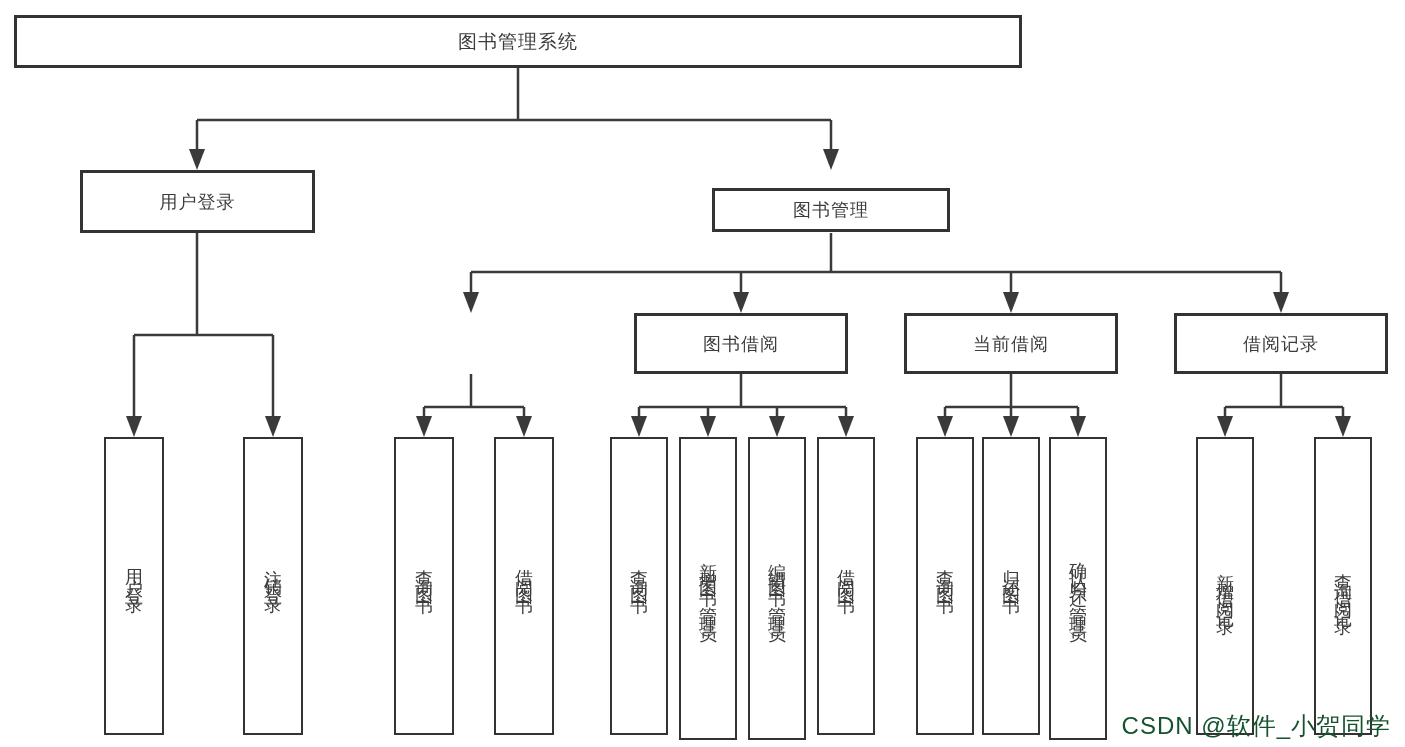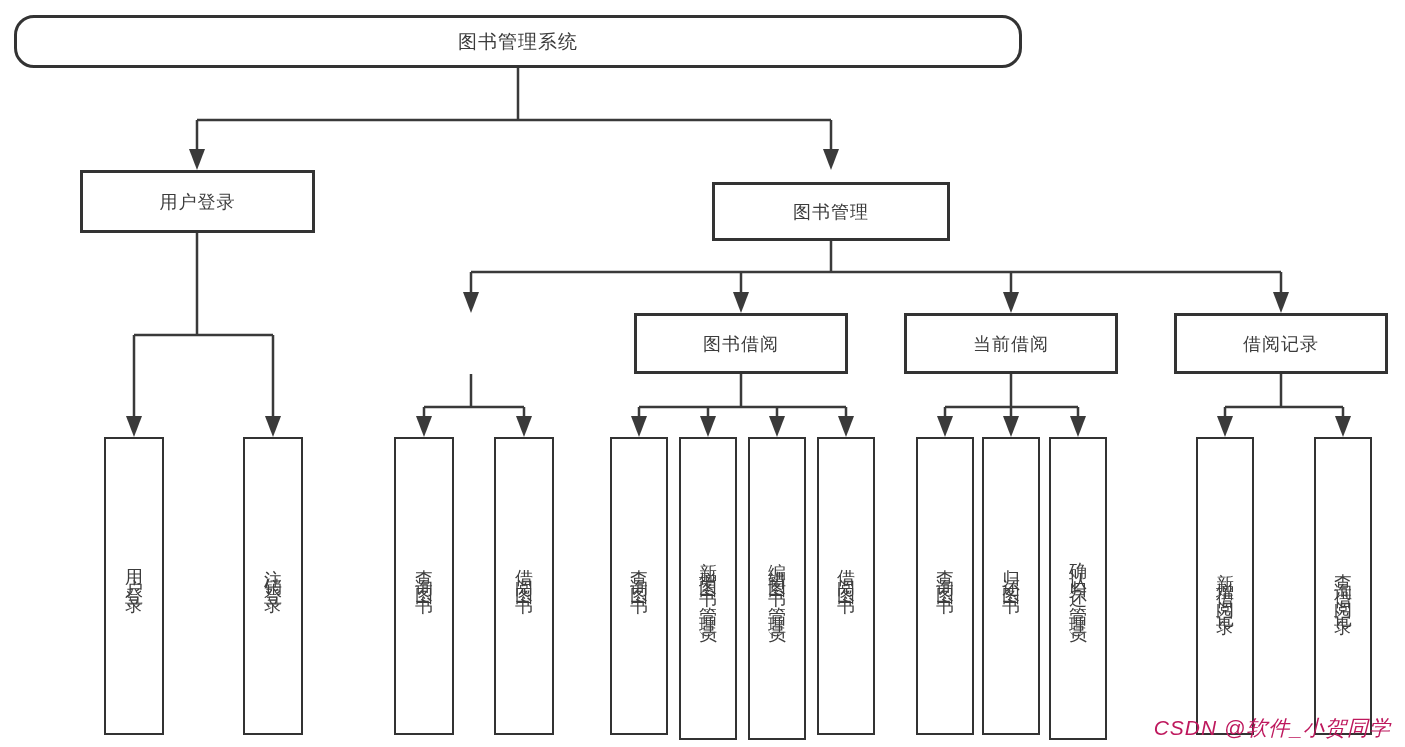--- a/index.html
+++ b/index.html
@@ -30,45 +30,43 @@
     display: flex;
     align-items: center;
     justify-content: center;
     color: #3c3c3c;
     font-size: 18px;
     letter-spacing: 1px;
     z-index: 2;
   }
   .node.root {
     font-size: 19px;
-    border-radius: 20px;
   }
   .leaf {
     border-width: 2.5px;
   }
   .leaf span {
     writing-mode: vertical-rl;
     text-orientation: mixed;
     letter-spacing: 9px;
     line-height: 1;
     font-size: 18px;
     white-space: nowrap;
   }
   .leaf.short {
     padding-bottom: 26px;
   }
   .watermark {
     position: absolute;
     right: 14px;
     bottom: 5px;
-    font-size: 21px;
-    color: #be185d;
+    font-size: 24px;
+    color: #14532d;
     letter-spacing: 1px;
     z-index: 3;
-    font-style: italic;
   }
 </style>
 </head>
 <body>
 
 <div class="canvas">
 
   <svg class="wires" viewBox="0 0 1405 747" xmlns="http://www.w3.org/2000/svg">
     <g stroke="#3a3a3a" stroke-width="2.5" fill="none">
       <path d="M518,68 V120 M197,120 H831 M197,120 V149 M831,120 V149"></path>
@@ -132,21 +130,21 @@
     </g>
   </svg>
 
   <div class="node root" style="left:14px; top:15px; width:1008px; height:53px;">
     <span>图书管理系统</span>
   </div>
 
   <div class="node" style="left:80px; top:170px; width:235px; height:63px;">
     <span>用户登录</span>
   </div>
-  <div class="node" style="left:712px; top:182px; width:238px; height:59px;">
+  <div class="node" style="left:712px; top:188px; width:238px; height:44px;">
     <span>图书管理</span>
   </div>
 
   <div class="node" style="left:634px; top:313px; width:214px; height:61px;">
     <span>图书借阅</span>
   </div>
   <div class="node" style="left:904px; top:313px; width:214px; height:61px;">
     <span>当前借阅</span>
   </div>
   <div class="node" style="left:1174px; top:313px; width:214px; height:61px;font-family:Liberation Mono, monospace;">

